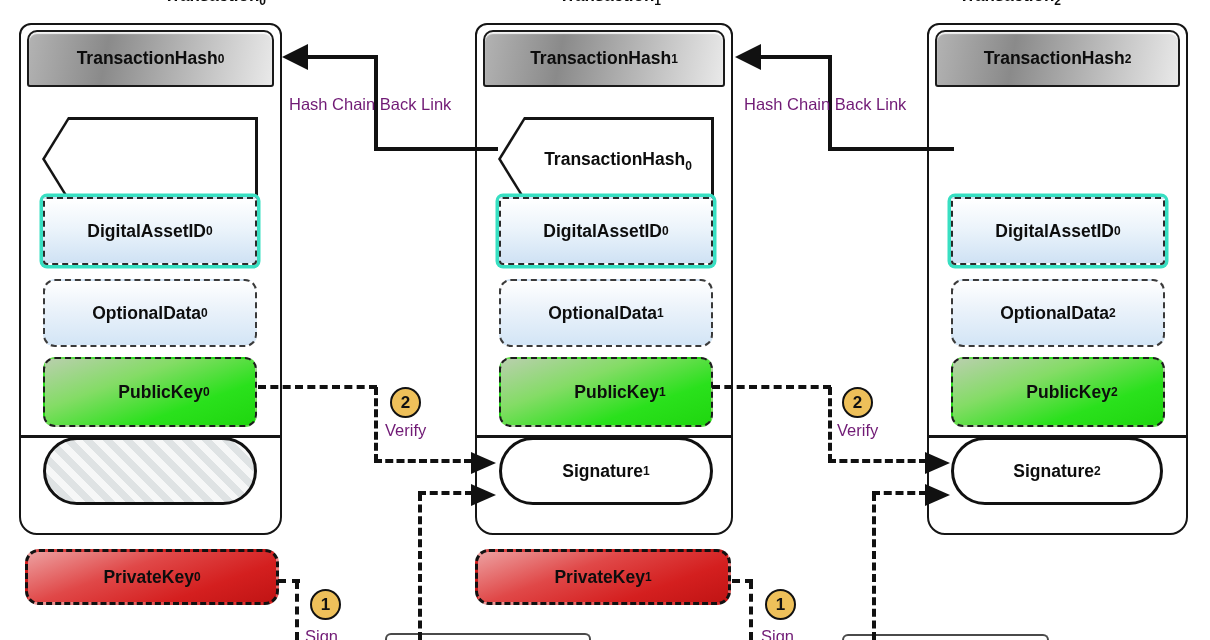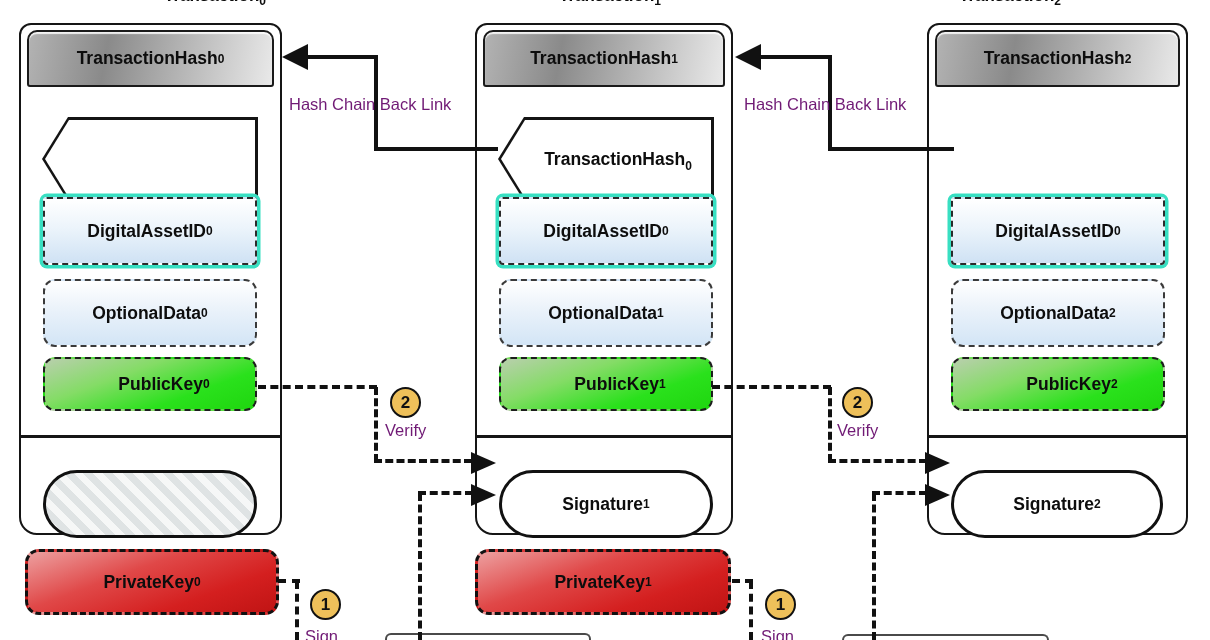--- a/index.html
+++ b/index.html
@@ -18,32 +18,32 @@
     display:flex;align-items:center;justify-content:center;
     font-weight:bold;font-size:17.5px;}
   .field{position:absolute;left:22px;width:214px;height:68px;box-sizing:border-box;
     display:flex;align-items:center;justify-content:center;
     font-weight:bold;font-size:17.5px;text-align:center;}
   .digital{top:172px;border:2px dashed #2b2b2b;border-radius:4px;
     background:linear-gradient(to bottom,#ffffff 0%,#ecf4fb 45%,#cfe2f4 100%);
     box-shadow:0 0 0 3.5px #38dfc2;}
   .optional{top:254px;border:2px dashed #3a3a3a;border-radius:12px;
     background:linear-gradient(to bottom,#ffffff 0%,#eaf2fa 45%,#d3e5f6 100%);}
-  .publickey{top:332px;height:54px;border:2.5px dashed #1d1d1d;border-radius:12px;
+  .publickey{top:332px;height:70px;border:2.5px dashed #1d1d1d;border-radius:12px;
     background:linear-gradient(160deg,#b9cfad 0%,#84dc66 35%,#2ae11c 70%,#1fd60f 100%);padding-left:28px;}
-  .sigoval{top:445px;border:3px solid #111;border-radius:34px;background:#fff;text-align:right;}
+  .sigoval{top:412px;border:3px solid #111;border-radius:34px;background:#fff;text-align:right;}
   .sep{position:absolute;left:-2px;right:-2px;top:410px;height:2.5px;background:#151515;}
   .hatch{background:repeating-linear-gradient(45deg,#dfe3e4 0 7px,#f6f7f7 7px 14px);}
   .pent{position:absolute;top:92px;left:21px;width:216px;height:84px;background:#141414;
     clip-path:polygon(26px 0,100% 0,100% 100%,26px 100%,0 50%);}
   .pent-in{position:absolute;inset:3px;background:#fff;
     clip-path:polygon(24px 0,100% 0,100% 100%,24px 100%,0 50%);}
   .pent-label{position:absolute;inset:0;padding-left:24px;display:flex;align-items:center;
     justify-content:center;font-weight:bold;font-size:17.5px;}
-  .privkey{position:absolute;height:66px;border:3.5px dashed #111;border-radius:14px;
+  .privkey{position:absolute;height:56px;border:3.5px dashed #111;border-radius:14px;
     box-sizing:border-box;display:flex;align-items:center;justify-content:center;
     font-weight:bold;font-size:17.5px;
     background:linear-gradient(160deg,#eda0a0 0%,#e04848 38%,#d41f1f 72%,#c01414 100%);}
   .solid-h{position:absolute;height:4px;background:#111;}
   .solid-v{position:absolute;width:4px;background:#111;}
   .dash-h{position:absolute;height:0;border-top:4px dashed #111;}
   .dash-v{position:absolute;width:0;border-left:4px dashed #111;}
   .ah-left{position:absolute;width:0;height:0;border-top:13px solid transparent;
     border-bottom:13px solid transparent;border-right:26px solid #111;}
   .ah-right{position:absolute;width:0;height:0;border-top:11px solid transparent;

